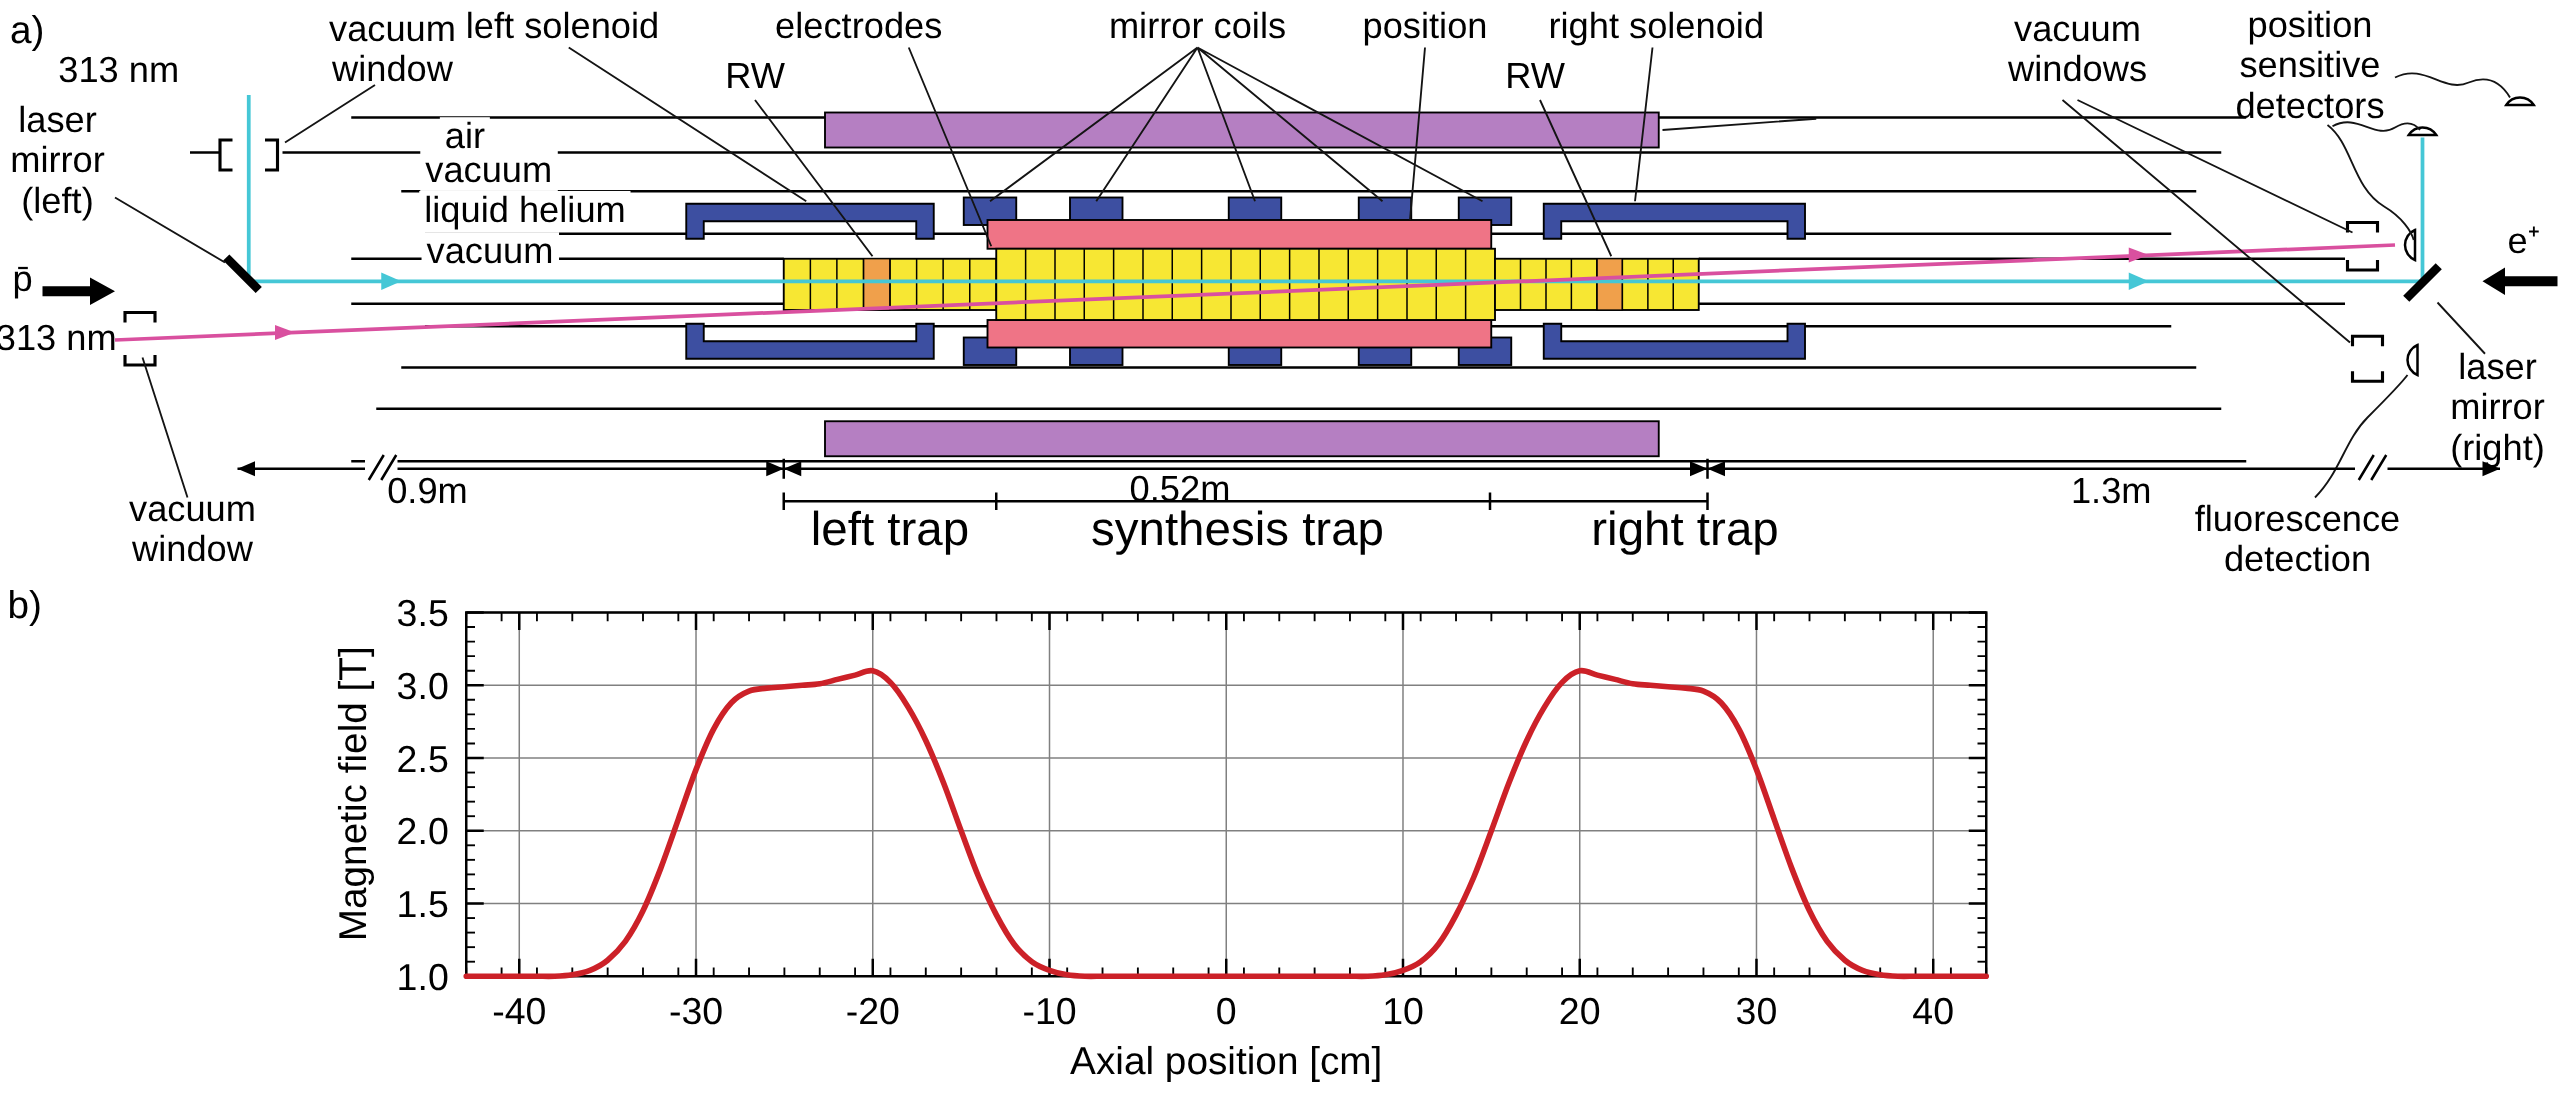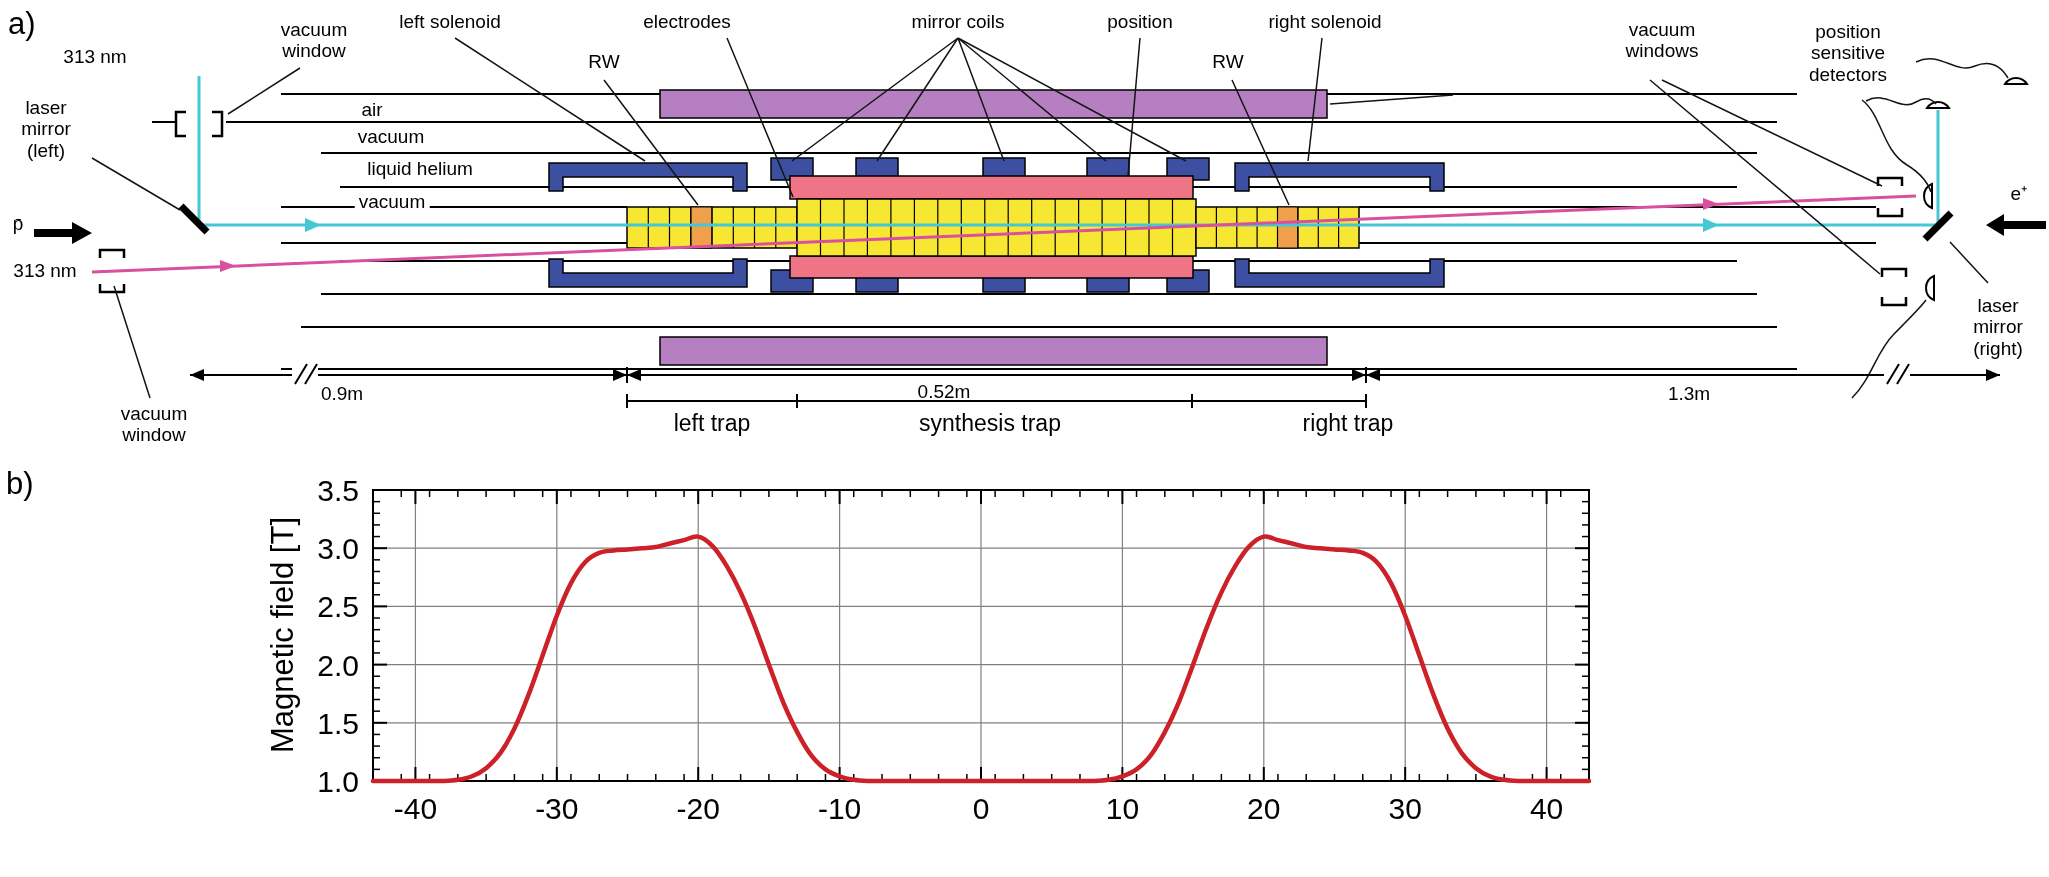--- a/index.html
+++ b/index.html
@@ -3,23 +3,23 @@
 <meta charset="utf-8">
 <style>
   html,body{margin:0;padding:0;}
   body{width:2049px;height:877px;background:#fff;position:relative;overflow:hidden;
        font-family:"Liberation Sans",sans-serif;color:#000;}
   #panel-a{position:absolute;left:0;top:0;width:2049px;height:464px;}
   #panel-b{position:absolute;left:0;top:464px;width:2049px;height:413px;}
   svg{position:absolute;left:0;top:0;}
   svg text{font-family:"Liberation Sans",sans-serif;fill:#000;}
   .lbl{position:absolute;transform:translate(-50%,-50%);text-align:center;
-       font-size:19px;line-height:1.12;white-space:pre-line;}
+       font-size:29px;line-height:1.12;white-space:pre-line;}
   .lbl.bg{background:#fff;padding:0 4px;}
-  .lbl.big{font-size:23px;}
+  .lbl.big{font-size:38px;}
   .tag{position:absolute;font-size:31px;}
   .axis-title{position:absolute;font-size:31px;transform:translate(-50%,-50%);white-space:nowrap;}
   .axis-title.rot{transform:translate(-50%,-50%) rotate(-90deg);}
 </style>
 </head>
 <body>
 
 <div id="panel-a">
 
   <svg id="schematic-svg" width="2049" height="464" viewBox="0 0 2049 464">
@@ -159,20 +159,22 @@
   <div class="lbl" style="left:342px;top:394px">0.9m</div>
   <div class="lbl" style="left:944px;top:392px">0.52m</div>
   <div class="lbl" style="left:1689px;top:394px">1.3m</div>
   <div class="lbl big" style="left:712px;top:424px">left trap</div>
   <div class="lbl big" style="left:990px;top:424px">synthesis trap</div>
   <div class="lbl big" style="left:1348px;top:424px">right trap</div>
   <div class="lbl" style="left:2019px;top:194px">e⁺</div>
   <div class="lbl" style="left:1998px;top:327px">laser
 mirror
 (right)</div>
+  <div class="lbl" style="left:1838px;top:432px">fluorescence
+detection</div>
 </div>
 
 <div id="panel-b">
   <div class="tag" style="left:6px;top:2px">b)</div>
   <svg id="chart-svg" width="2049" height="413" viewBox="0 0 2049 413">
       <g>
         <line x1="415.4186046511628" y1="26" x2="415.4186046511628" y2="317" stroke="#808080" stroke-width="1.2"></line>
         <line x1="556.8139534883721" y1="26" x2="556.8139534883721" y2="317" stroke="#808080" stroke-width="1.2"></line>
         <line x1="698.2093023255813" y1="26" x2="698.2093023255813" y2="317" stroke="#808080" stroke-width="1.2"></line>
         <line x1="839.6046511627908" y1="26" x2="839.6046511627908" y2="317" stroke="#808080" stroke-width="1.2"></line>
@@ -366,13 +368,14 @@
         <text x="1546.5813953488373" y="355" text-anchor="middle" font-size="30">40</text>
         <text x="359" y="328" text-anchor="end" font-size="30">1.0</text>
         <text x="359" y="269.8" text-anchor="end" font-size="30">1.5</text>
         <text x="359" y="211.6" text-anchor="end" font-size="30">2.0</text>
         <text x="359" y="153.4" text-anchor="end" font-size="30">2.5</text>
         <text x="359" y="95.2" text-anchor="end" font-size="30">3.0</text>
         <text x="359" y="37" text-anchor="end" font-size="30">3.5</text>
       </g>
     </svg>
   <div class="axis-title rot" style="left:283px;top:171px">Magnetic field [T]</div>
+  <div class="axis-title" style="left:981px;top:385px">Axial position [cm]</div>
 </div>
 
 </body></html>

